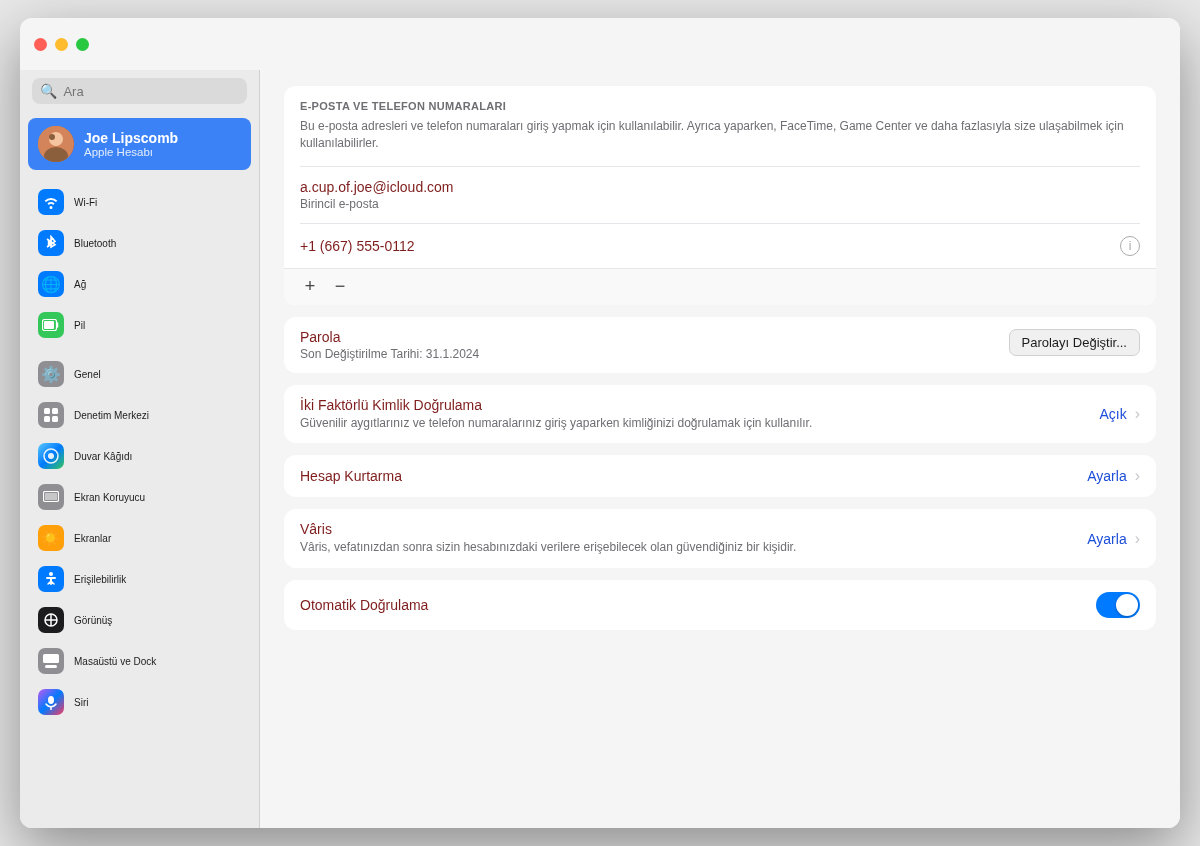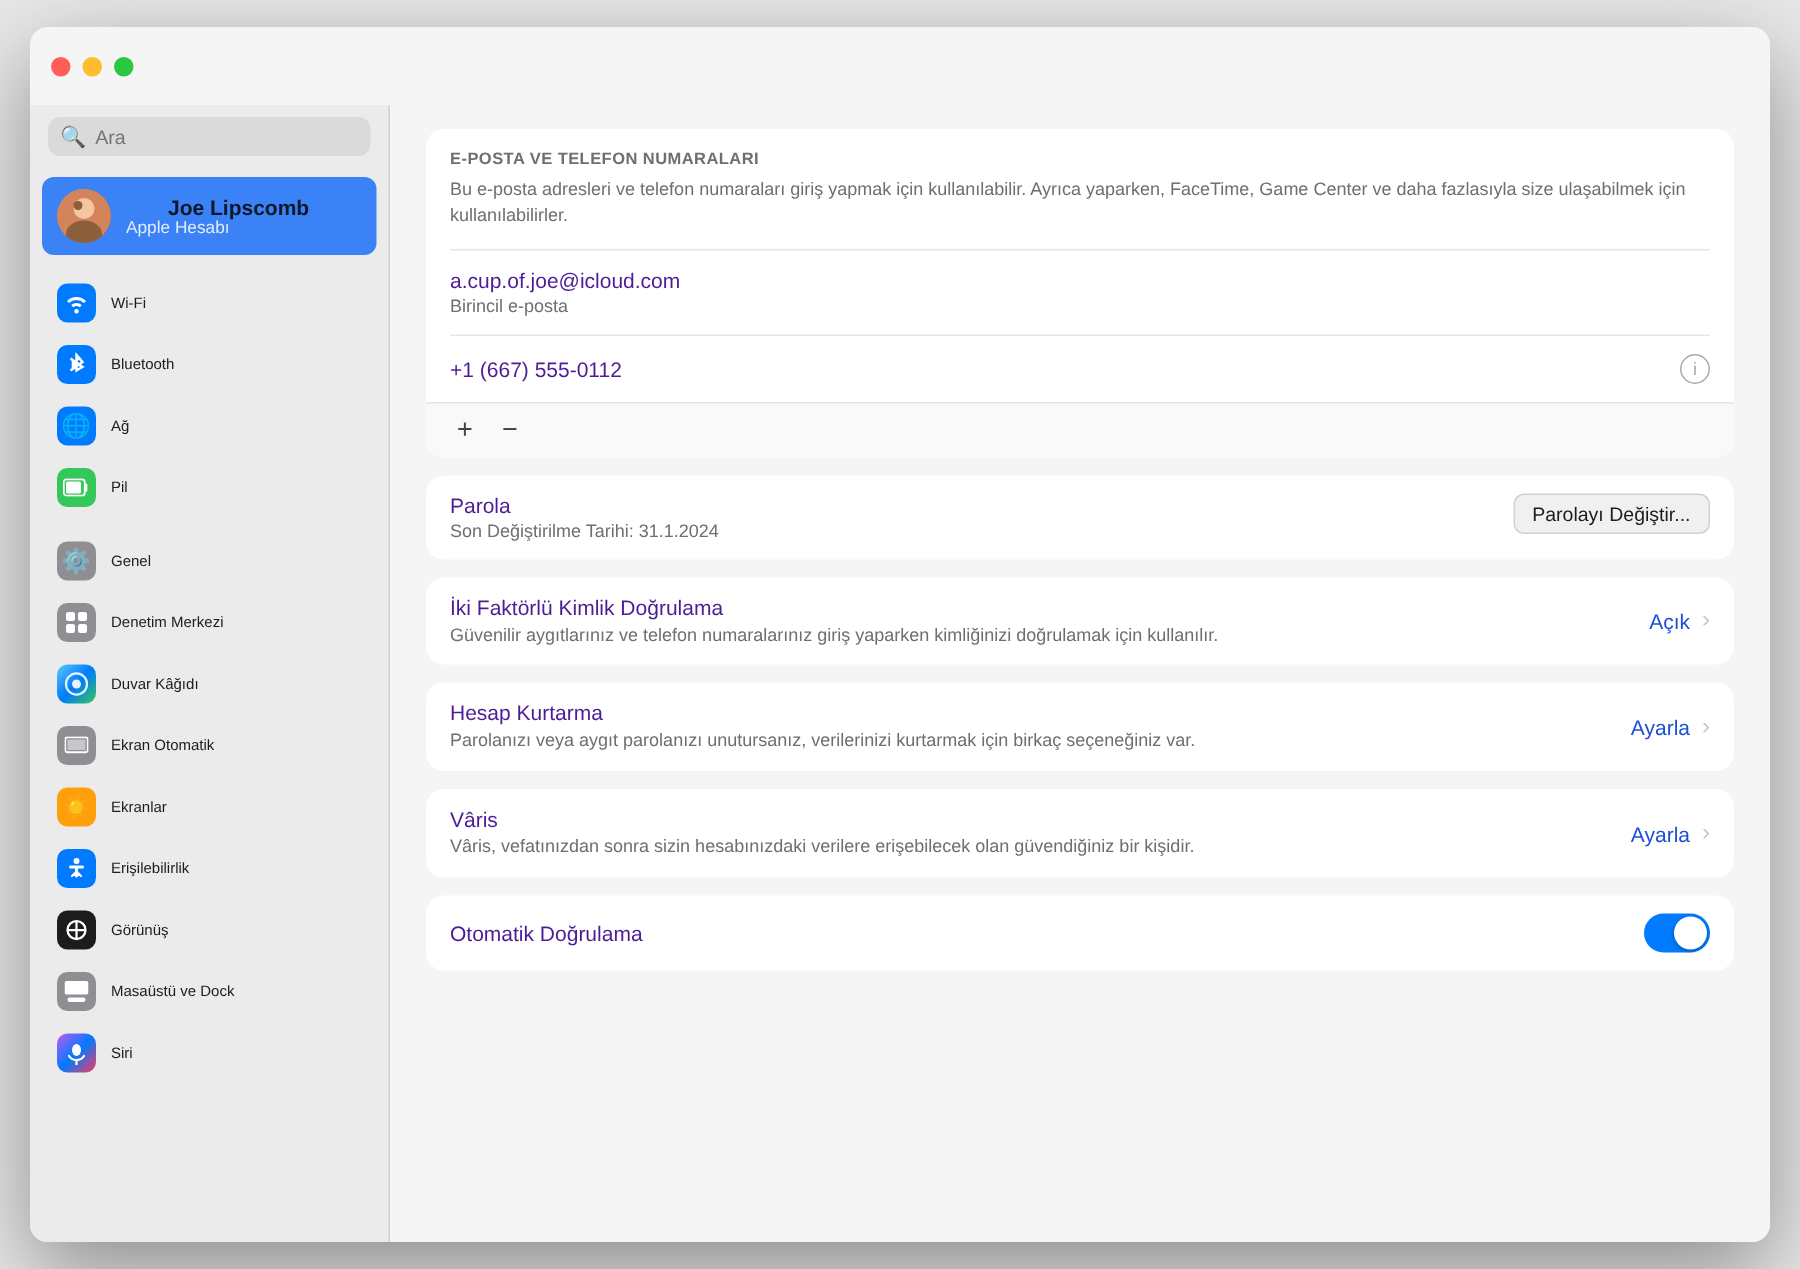--- a/index.html
+++ b/index.html
@@ -93,21 +93,21 @@
       border-radius: 50%;
       background: linear-gradient(135deg, #f5a623, #e8681a, #c94040);
       display: flex;
       align-items: center;
       justify-content: center;
       overflow: hidden;
       flex-shrink: 0;
       font-size: 18px;
     }
     .user-info { display: flex; flex-direction: column; }
-    .user-name { color: #0f172a; font-weight: 600; font-size: 14px; margin-left: 28px; }
+    .user-name { color: #ffffff; font-weight: 600; font-size: 14px; }
     .user-sub { color: rgba(255,255,255,0.85); font-size: 11.5px; }
 
     .sidebar-section { margin-top: 4px; }
     .sidebar-item {
       display: flex;
       align-items: center;
       padding: 7px 12px;
       gap: 10px;
       cursor: pointer;
       border-radius: 7px;
@@ -189,21 +189,21 @@
       line-height: 1.4;
     }
     .divider { height: 1px; background: #e5e5ea; margin: 0 16px; }
     .row {
       display: flex;
       align-items: center;
       padding: 12px 16px;
       justify-content: space-between;
     }
     .row-left { display: flex; flex-direction: column; gap: 2px; }
-    .row-main { font-size: 14px; color: #4c1d95; }
+    .row-main { font-size: 14px; color: #7f1d1d; }
     .row-sub { font-size: 12px; color: #6e6e73; }
     .row-right { display: flex; align-items: center; gap: 8px; }
     .info-btn {
       width: 20px; height: 20px;
       border-radius: 50%;
       border: 1.5px solid #aaa;
       background: transparent;
       display: flex;
       align-items: center;
       justify-content: center;
@@ -373,21 +373,21 @@
         </div>
         <span class="sidebar-label">Duvar Kâğıdı</span>
       </div>
       <div class="sidebar-item">
         <div class="sidebar-icon" style="background:#8e8e93; font-size:14px;">
           <svg width="16" height="12" viewBox="0 0 16 12" fill="none">
             <rect x="0.5" y="0.5" width="15" height="10" rx="1.5" stroke="white" stroke-width="1.2"></rect>
             <rect x="2" y="2" width="12" height="7" rx="0.5" fill="white" opacity="0.5"></rect>
           </svg>
         </div>
-        <span class="sidebar-label">Ekran Otomatik</span>
+        <span class="sidebar-label">Ekran Koruyucu</span>
       </div>
       <div class="sidebar-item">
         <div class="sidebar-icon" style="background:#ff9f0a; font-size:15px;">☀️</div>
         <span class="sidebar-label">Ekranlar</span>
       </div>
       <div class="sidebar-item">
         <div class="sidebar-icon" style="background:#007aff; font-size:15px;">
           <svg width="16" height="16" viewBox="0 0 16 16" fill="white">
             <circle cx="8" cy="3" r="2"></circle>
             <path d="M4 7h8M8 7v6" stroke="white" stroke-width="2" stroke-linecap="round"></path>
@@ -471,21 +471,20 @@
             <span class="badge-label">Açık</span>
             <span class="chevron">›</span>
           </div>
         </div>
       </div>
 
       <div class="card">
         <div class="row clickable-row">
           <div class="row-left">
             <span class="row-main">Hesap Kurtarma</span>
-            <span class="row-sub" style="max-width:580px; line-height:1.4;">Parolanızı veya aygıt parolanızı unutursanız, verilerinizi kurtarmak için birkaç seçeneğiniz var.</span>
           </div>
           <div class="row-right">
             <span class="badge-label">Ayarla</span>
             <span class="chevron">›</span>
           </div>
         </div>
       </div>
 
       <div class="card">
         <div class="row clickable-row">

